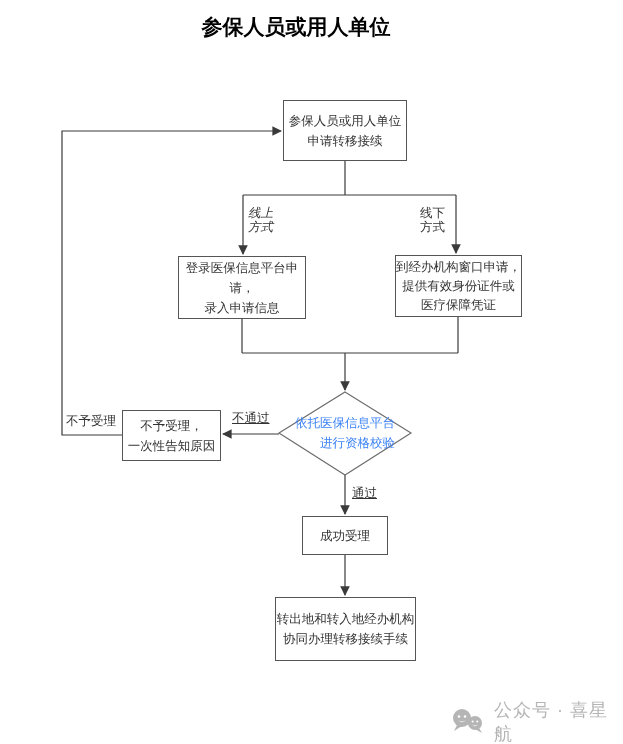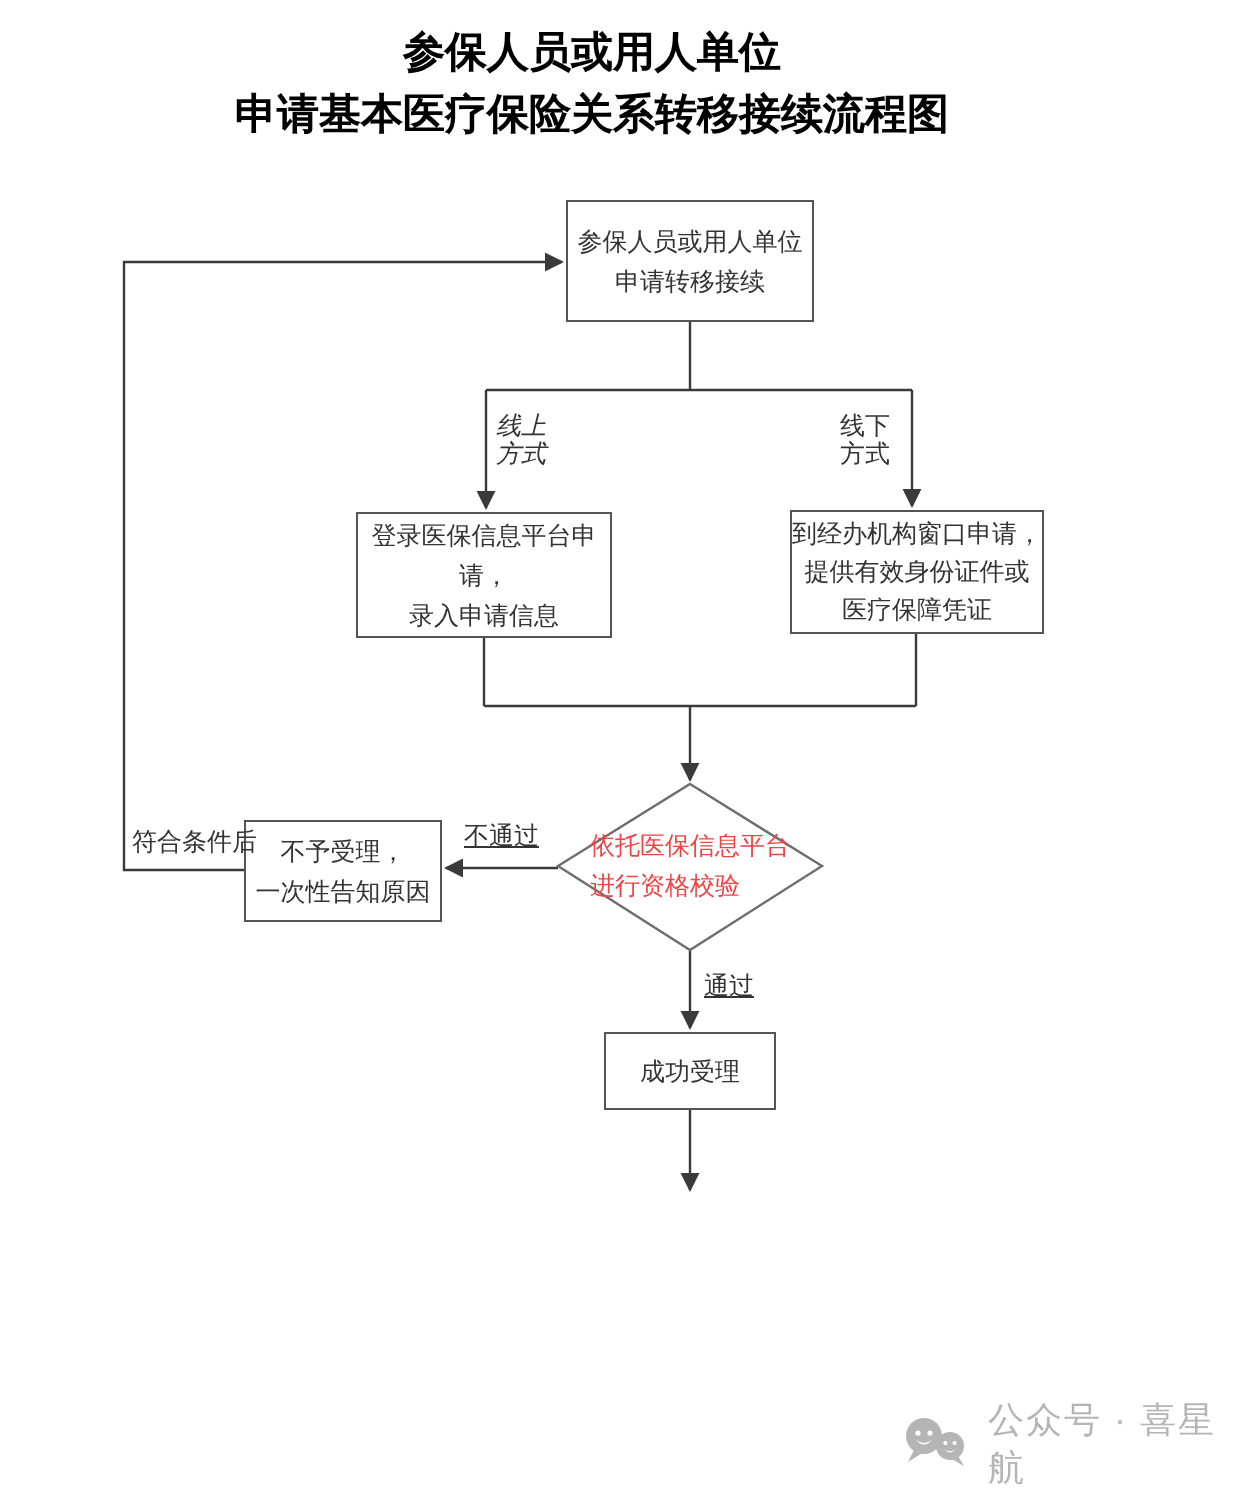--- a/index.html
+++ b/index.html
@@ -16,22 +16,22 @@
   .title .t2{font-size:21px;line-height:32px;}
   svg.connectors{position:absolute;left:0;top:0;z-index:1;}
   .node{
     position:absolute;z-index:2;background:#ffffff;border:1px solid #555;
     display:flex;align-items:center;justify-content:center;text-align:center;
     font-size:12.5px;line-height:20px;color:#333;white-space:pre-line;
     box-sizing:border-box;
   }
   .diamond-text{
     position:absolute;z-index:2;background:transparent;border:none;
-    display:flex;align-items:center;justify-content:center;text-align:left;
-    font-size:12.5px;line-height:20px;color:#ef4444;white-space:pre-line;
+    display:flex;align-items:center;justify-content:center;text-align:right;
+    font-size:12.5px;line-height:20px;color:#3b82f6;white-space:pre-line;
   }
   .lbl{
     position:absolute;z-index:3;font-size:12.5px;line-height:14px;color:#333;
     white-space:pre-line;background:transparent;
   }
   .lbl.underlined{text-decoration:underline;line-height:16px;}
   .note{
     position:absolute;left:45px;top:702px;font-size:15px;color:#1a1a1a;
     letter-spacing:0.5px;z-index:2;
   }
@@ -41,21 +41,20 @@
   }
   .watermark .wm-text{font-size:18px;color:#b5b5b5;letter-spacing:1px;}
 </style>
 </head>
 <body>
 
 <div class="page">
 
   <div class="title">
     <div class="t1">参保人员或用人单位</div>
-    <div class="t2">申请基本医疗保险关系转移接续流程图</div>
   </div>
 
   <svg class="connectors" width="623" height="744" viewBox="0 0 623 744">
     <defs>
       <marker id="arr" viewBox="0 0 10 10" refX="9" refY="5" markerWidth="8" markerHeight="8" orient="auto-start-reverse">
         <path d="M0,0 L10,5 L0,10 z" fill="#3a3a3a"></path>
       </marker>
     </defs>
     <g stroke="#3a3a3a" stroke-width="1.2" fill="none">
 
@@ -92,28 +91,30 @@
 医疗保障凭证</div>
 
   <div class="diamond-text" style="left:285px;top:403px;width:120px;height:60px;">依托医保信息平台
 进行资格校验</div>
 
   <div class="node" style="left:302px;top:516px;width:86px;height:39px;">成功受理</div>
 
   <div class="node" style="left:122px;top:410px;width:99px;height:51px;">不予受理，
 一次性告知原因</div>
 
+  <div class="node" style="left:275px;top:597px;width:141px;height:64px;">转出地和转入地经办机构
+协同办理转移接续手续</div>
 
   <div class="lbl" style="left:248px;top:206px;font-style:italic;">线上
 方式</div>
 
   <div class="lbl" style="left:420px;top:206px;">线下
 方式</div>
 
-  <div class="lbl" style="left:66px;top:414px;">符合条件后</div>
+  <div class="lbl" style="left:66px;top:414px;">不予受理</div>
 
   <div class="lbl underlined" style="left:232px;top:410px;text-align:right;">不通过</div>
 
   <div class="lbl underlined" style="left:352px;top:485px;text-decoration:underline;">通过</div>
 
 
   <div class="watermark">
     <span style="display:inline-flex;">
       <svg width="36" height="28" viewBox="0 0 36 28">
         <g fill="#b5b5b5">

